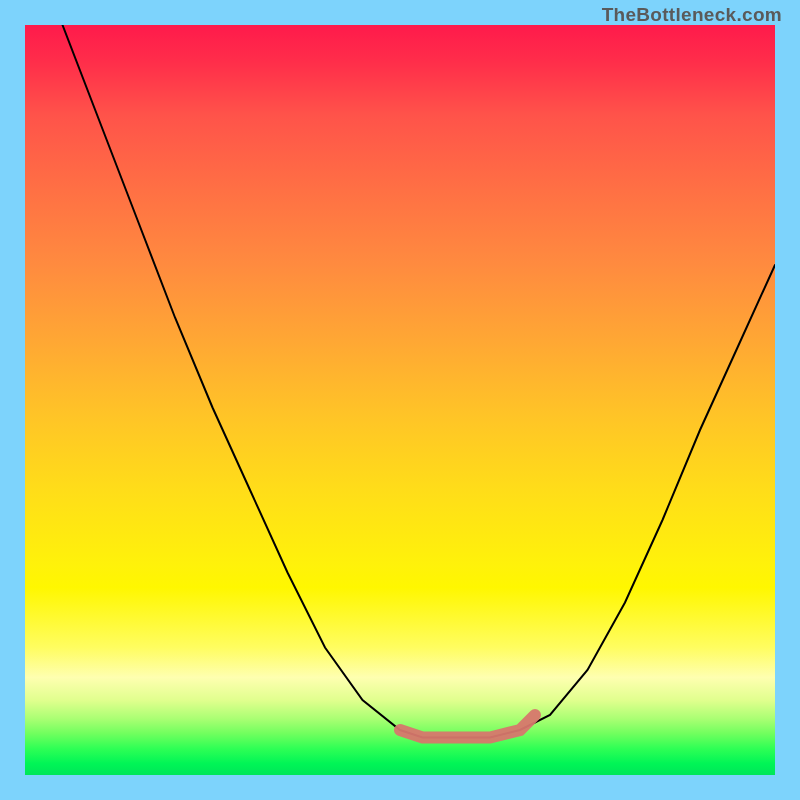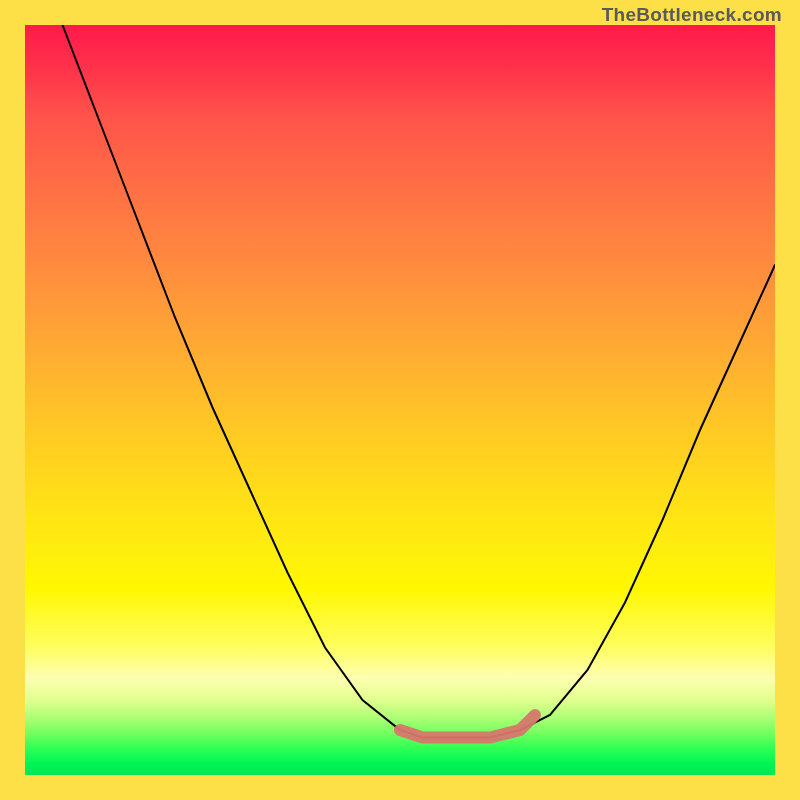--- a/index.html
+++ b/index.html
@@ -8,21 +8,21 @@
     width: 800px;
     height: 800px;
     background: #000;
     overflow: hidden;
     font-family: Arial, Helvetica, sans-serif;
   }
   .page {
     position: relative;
     width: 800px;
     height: 800px;
-    background: #fde047;
+    background: #7dd3fc;
   }
   .watermark {
     position: absolute;
     top: 4px;
     right: 18px;
     color: #5a5a5a;
     font-weight: 700;
     font-size: 19px;
     letter-spacing: 0.3px;
     z-index: 5;

